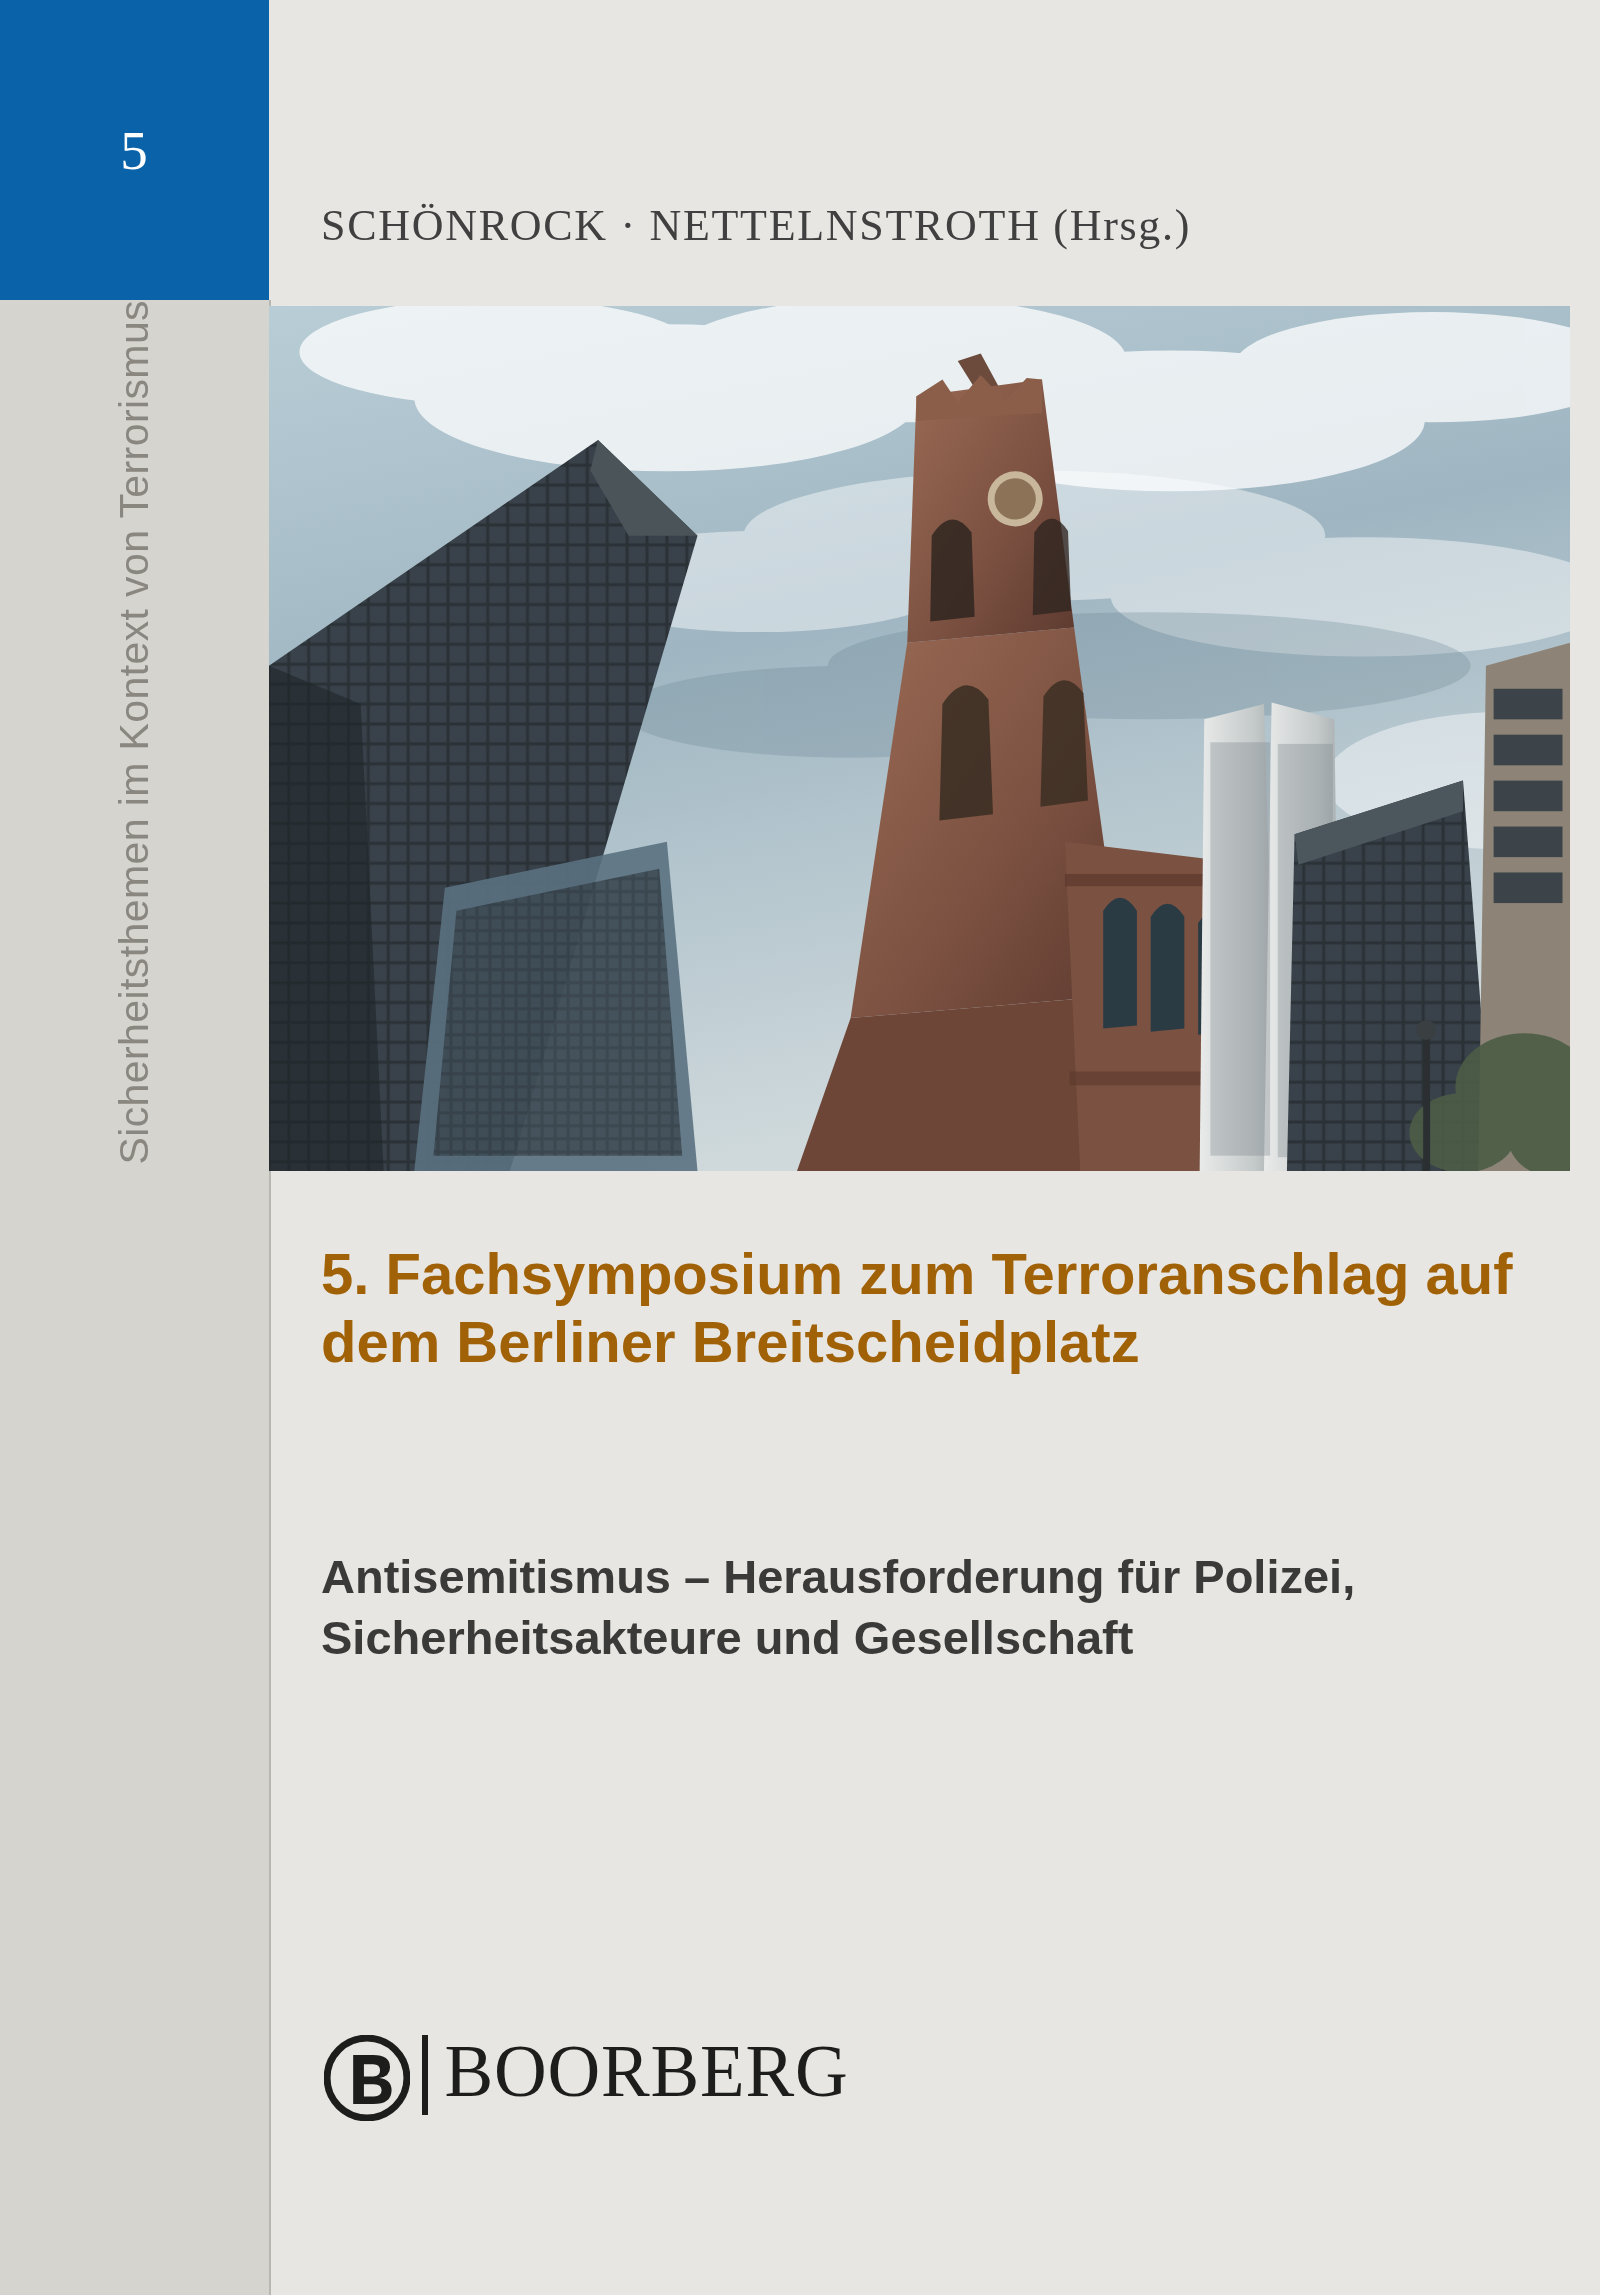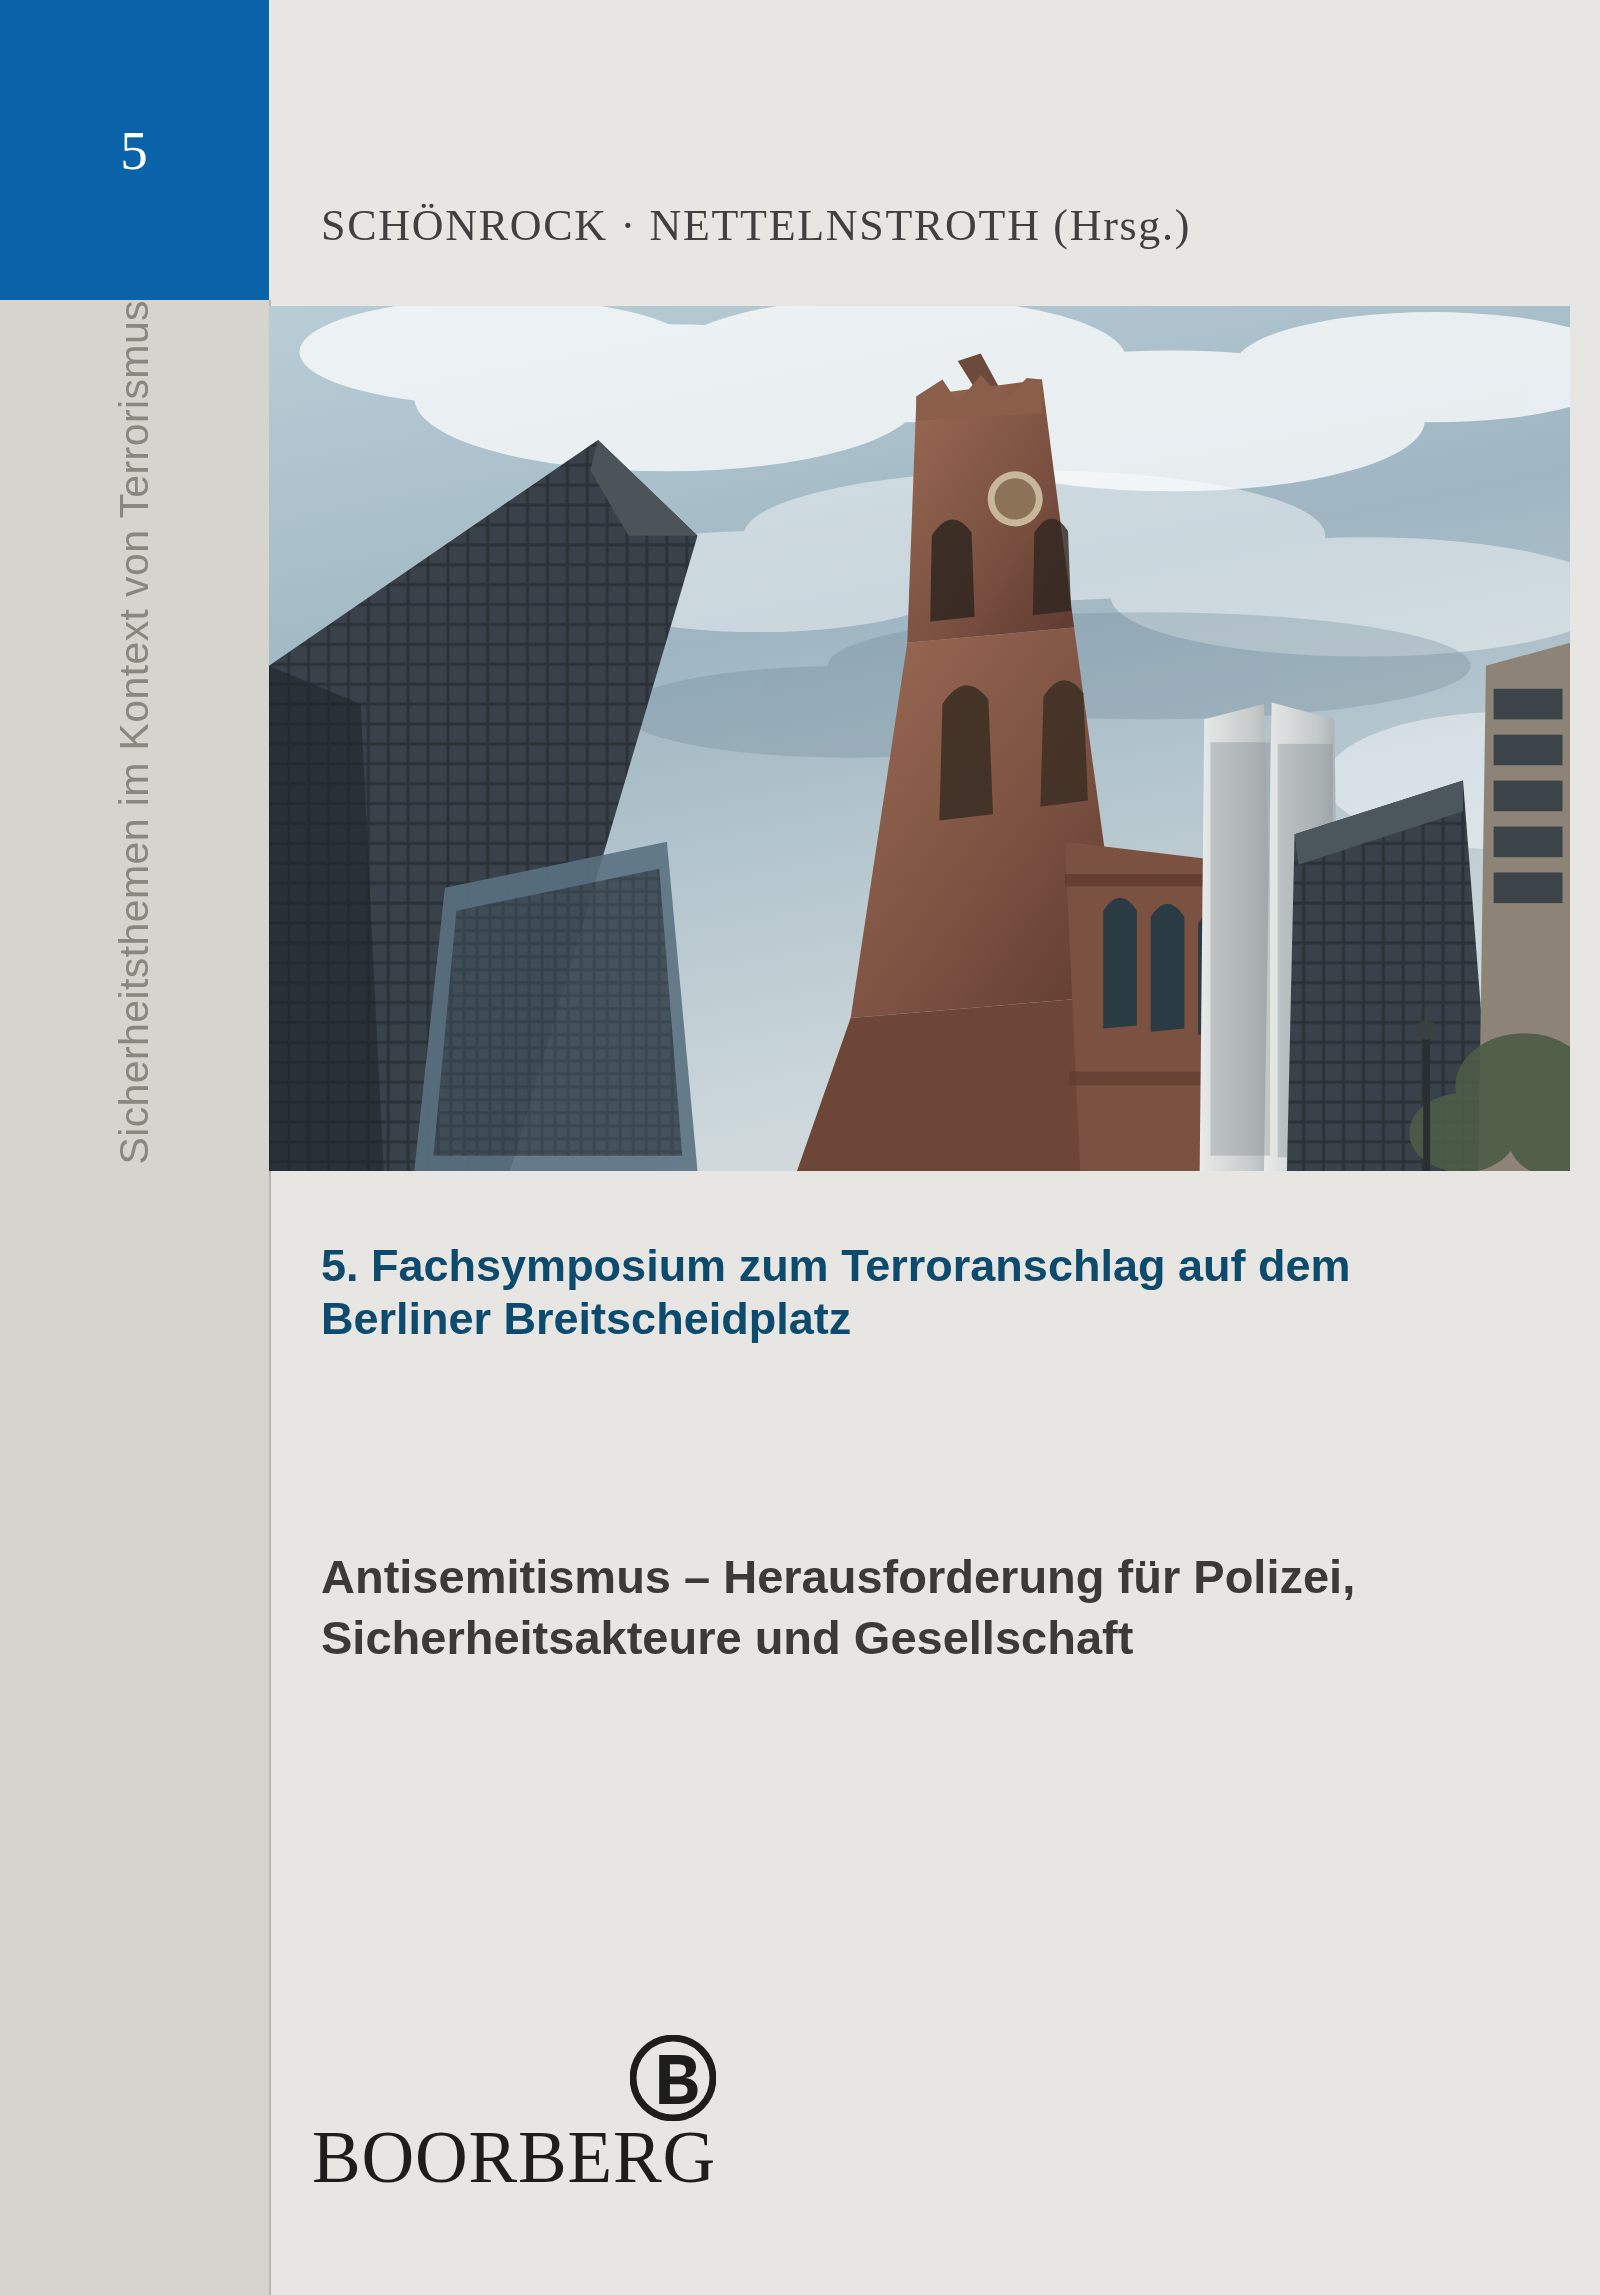--- a/index.html
+++ b/index.html
@@ -101,45 +101,44 @@
     background: #6d7f8c;
   }
   .photo svg { display: block; width: 100%; height: 100%; }
 
   
   .main-title {
     position: absolute;
     left: 321px;
     top: 1240px;
     width: 1194px;
-    font-size: 45px;
+    font-size: 58px;
     line-height: 1.17;
     font-weight: bold;
-    color: #0c4a6e;
+    color: #a16207;
   }
   .subtitle {
     position: absolute;
     left: 321px;
     top: 1546px;
     width: 1209px;
     font-size: 47px;
     line-height: 1.3;
     font-weight: bold;
     color: #3a3a38;
   }
 
   
   .logo {
     position: absolute;
-    left: 312px;
+    left: 324px;
     top: 2035px;
     display: flex;
-    align-items: flex-end;
+    align-items: flex-start;
     height: 99px;
-    flex-direction: column;
   }
   .logo-mark {
     width: 86px;
     height: 86px;
     position: relative;
   }
   .logo-divider {
     width: 5.4px;
     height: 80px;
     background: #1d1d1b;

